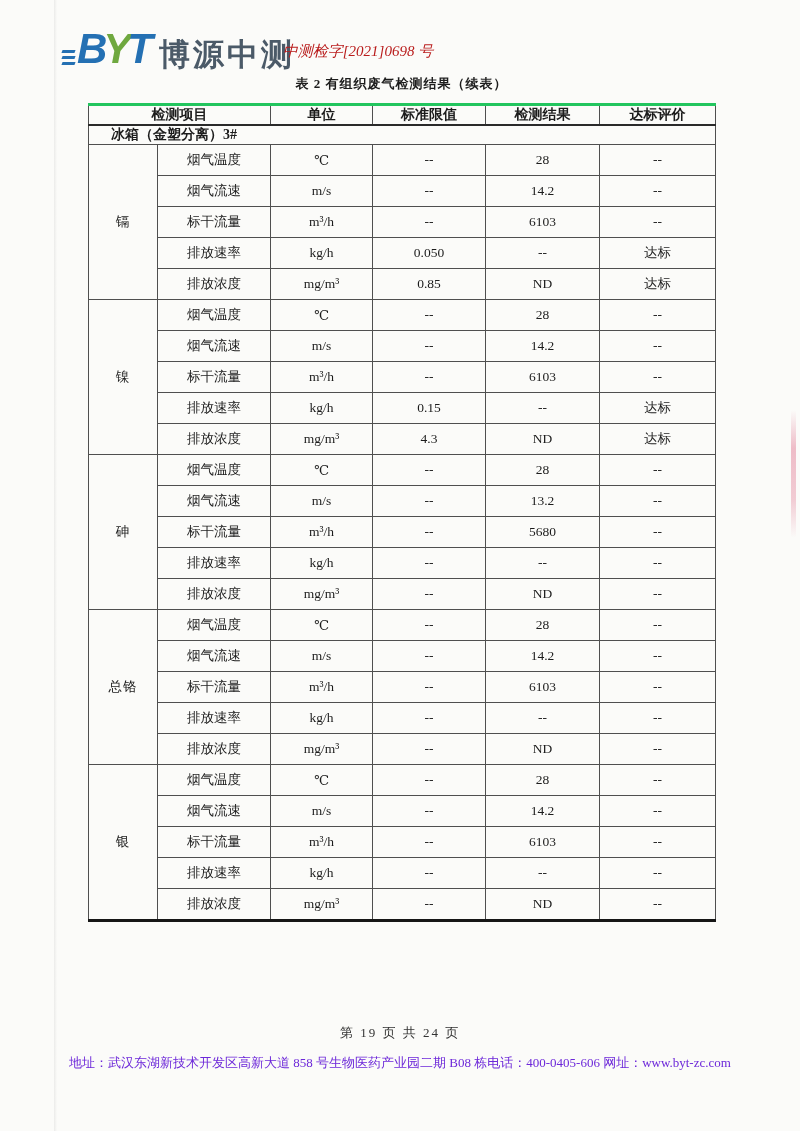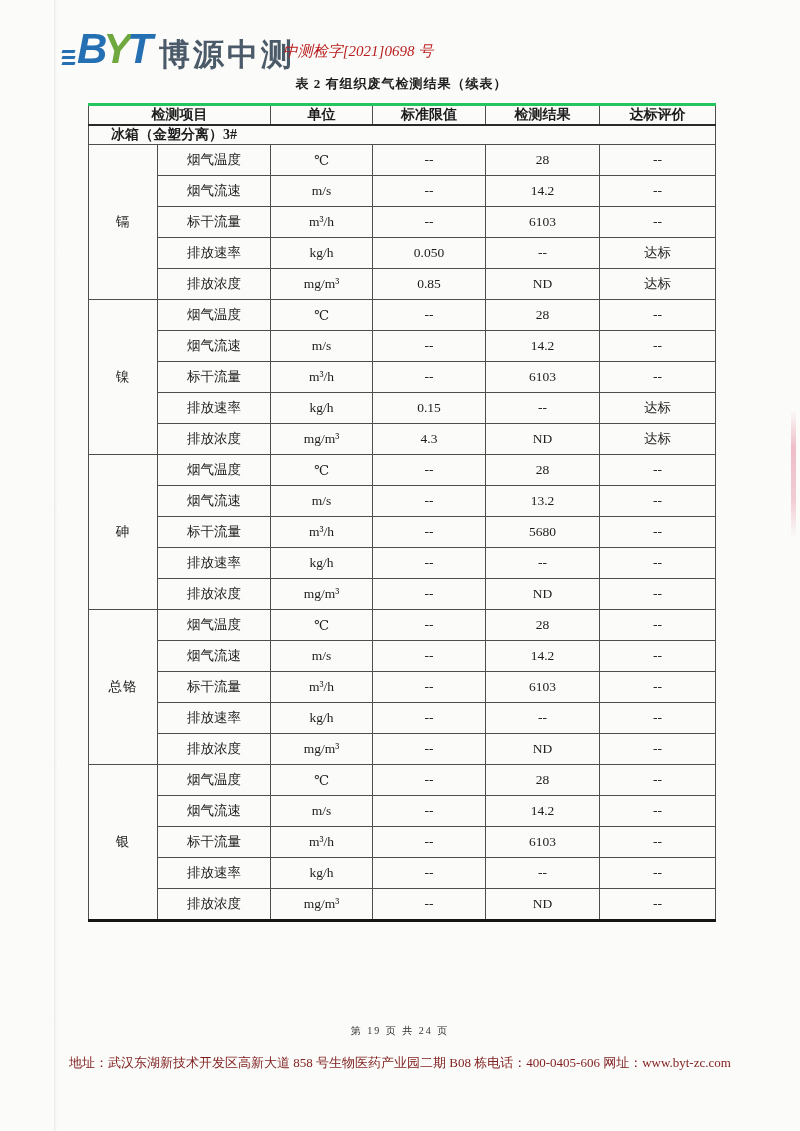--- a/index.html
+++ b/index.html
@@ -30,23 +30,23 @@
                border-top:3px solid #22c55e;border-bottom:3px solid #161616;}
   table.report th,table.report td{
       border:1px solid #4f4f4f;text-align:center;padding:0;
       font-size:13.5px;font-weight:400;height:30px;overflow:hidden;}
   table.report thead th{height:18px;font-weight:700;font-size:14px;
       border-bottom:2px solid #2a2a2a;}
   tr.section td{height:16px;text-align:left;padding-left:22px;font-weight:700;font-size:14px;}
   td.gname{font-size:14px;letter-spacing:1px;}
   
   .page-no{position:absolute;top:1024px;left:0;width:800px;text-align:center;
-           font-size:10px;color:#333;letter-spacing:2px;}
+           font-size:13px;color:#333;letter-spacing:2px;}
   .address{position:absolute;top:1054px;left:0;width:800px;text-align:center;
-           font-size:13px;color:#7f1d1d;}
+           font-size:13px;color:#6d28d9;}
   
   .artifact-pink{position:absolute;left:791px;top:410px;width:5px;height:128px;border-radius:3px;
     background:linear-gradient(180deg,rgba(226,118,140,0),rgba(219,95,125,.40) 30%,rgba(219,95,125,.30) 70%,rgba(226,118,140,0));}
   .edge-shade{position:absolute;left:54px;top:0;width:3px;height:1131px;
     background:linear-gradient(90deg,rgba(120,120,120,.12),rgba(120,120,120,0));}
 </style>
 </head>
 <body>
 
 <div class="edge-shade"></div>

